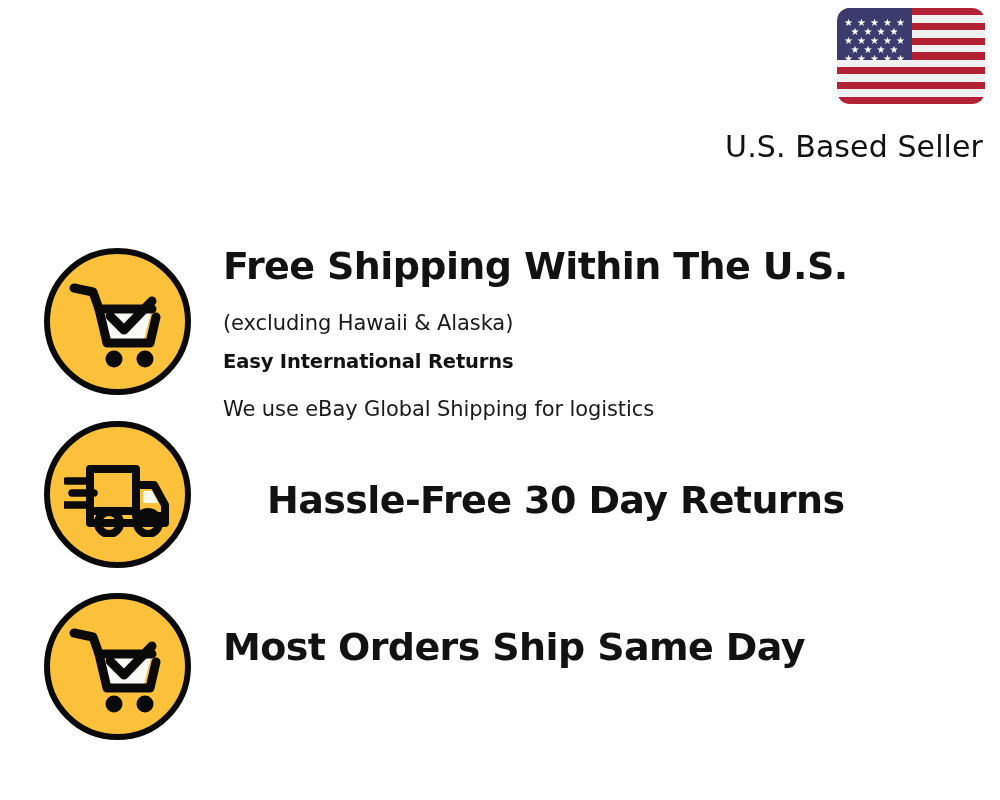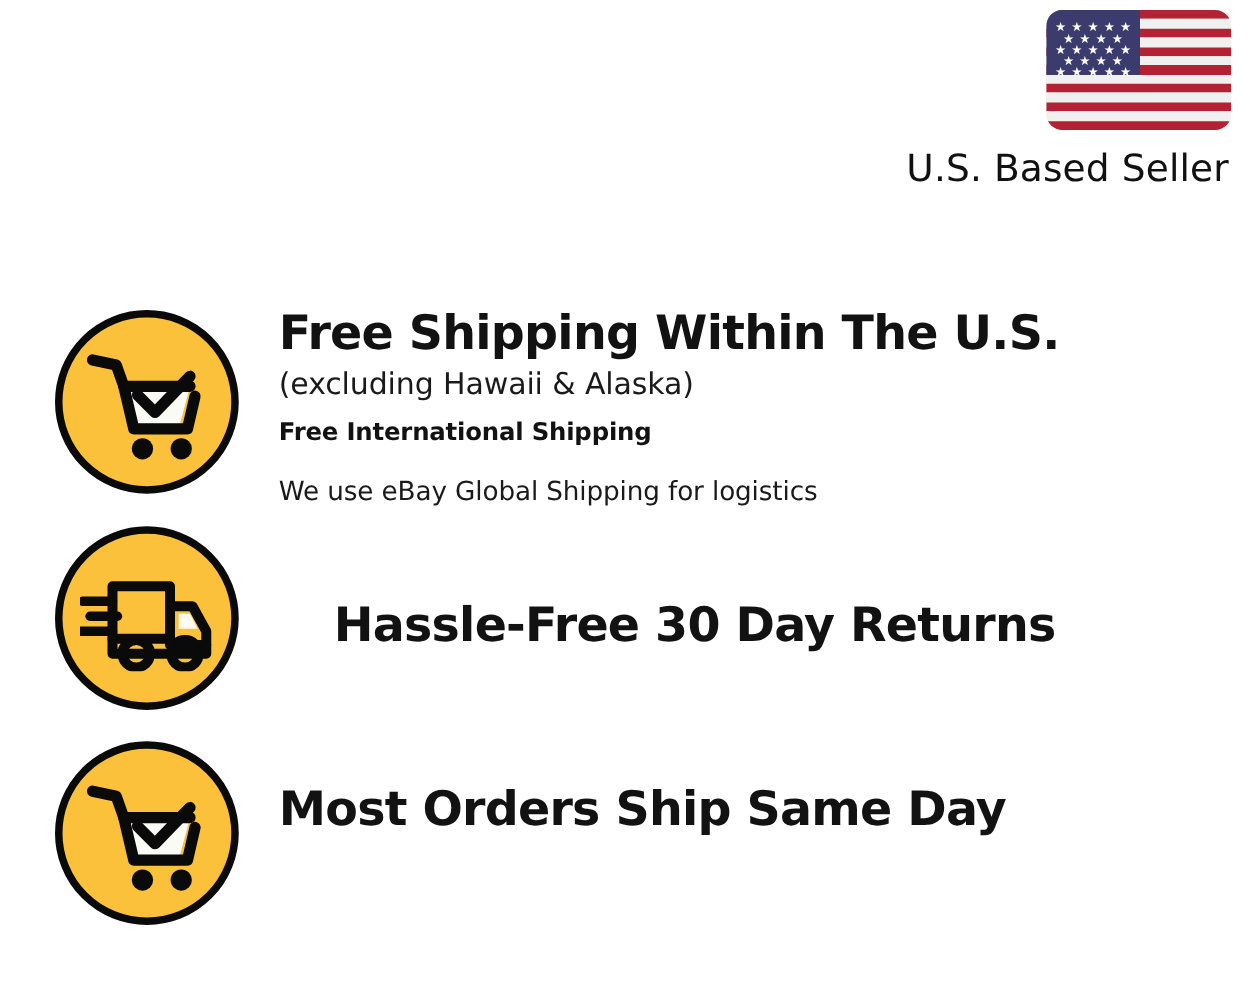--- a/index.html
+++ b/index.html
@@ -117,21 +117,21 @@
     display: inline-block;
     color: #ffffff;
     font-size: 10px;
     line-height: 10px;
     width: 13px;
     text-align: center;
   }
 
   .seller-text {
     display: block;
-    margin-top: 15px;
+    margin-top: 26px;
     margin-right: 2px;
     font-family: "DejaVu Sans", "Liberation Sans", sans-serif;
     font-weight: 400;
     font-size: 30px;
     line-height: 34px;
     letter-spacing: 0.1px;
     color: #111111;
     white-space: nowrap;
   }
 
@@ -184,25 +184,25 @@
     font-size: 38px;
     line-height: 44px;
     letter-spacing: -0.6px;
     color: #121212;
     white-space: nowrap;
   }
 
   .f-note {
     font-family: "DejaVu Sans", "Liberation Sans", sans-serif;
     font-weight: 400;
-    font-size: 24px;
+    font-size: 21px;
     line-height: 30px;
     letter-spacing: -0.1px;
     color: #1a1a1a;
-    margin-top: 4px;
+    margin-top: 20px;
   }
 
   .f-sub-strong {
     font-family: "DejaVu Sans", "Liberation Sans", sans-serif;
     font-weight: 700;
     font-size: 19.5px;
     line-height: 28px;
     letter-spacing: -0.15px;
     color: #121212;
     margin-top: 10px;
@@ -286,21 +286,21 @@
 
           <path d="M44 40 L58 54 L86 25" stroke="#0a0a0a" stroke-width="9" stroke-linecap="round" stroke-linejoin="round" fill="none"></path>
 
           <circle cx="48" cy="83" r="8.5" fill="#0a0a0a"></circle>
           <circle cx="79" cy="83" r="8.5" fill="#0a0a0a"></circle>
         </svg>
       </div>
       <div class="feature-text">
         <div class="f-title">Free Shipping Within The U.S.</div>
         <div class="f-note">(excluding Hawaii &amp; Alaska)</div>
-        <div class="f-sub-strong">Free International Shipping</div>
+        <div class="f-sub-strong">Easy International Returns</div>
         <div class="f-sub">We use eBay Global Shipping for logistics</div>
       </div>
     </div>
 
     <div class="feature feature-2">
       <div class="badge">
         <svg width="108" height="84" viewBox="0 0 108 84" fill="none" aria-hidden="true">
 
           <path d="M2 28 L26 28" stroke="#0a0a0a" stroke-width="7.5" stroke-linecap="round"></path>
           <path d="M8 40 L30 40" stroke="#0a0a0a" stroke-width="7.5" stroke-linecap="round"></path>

